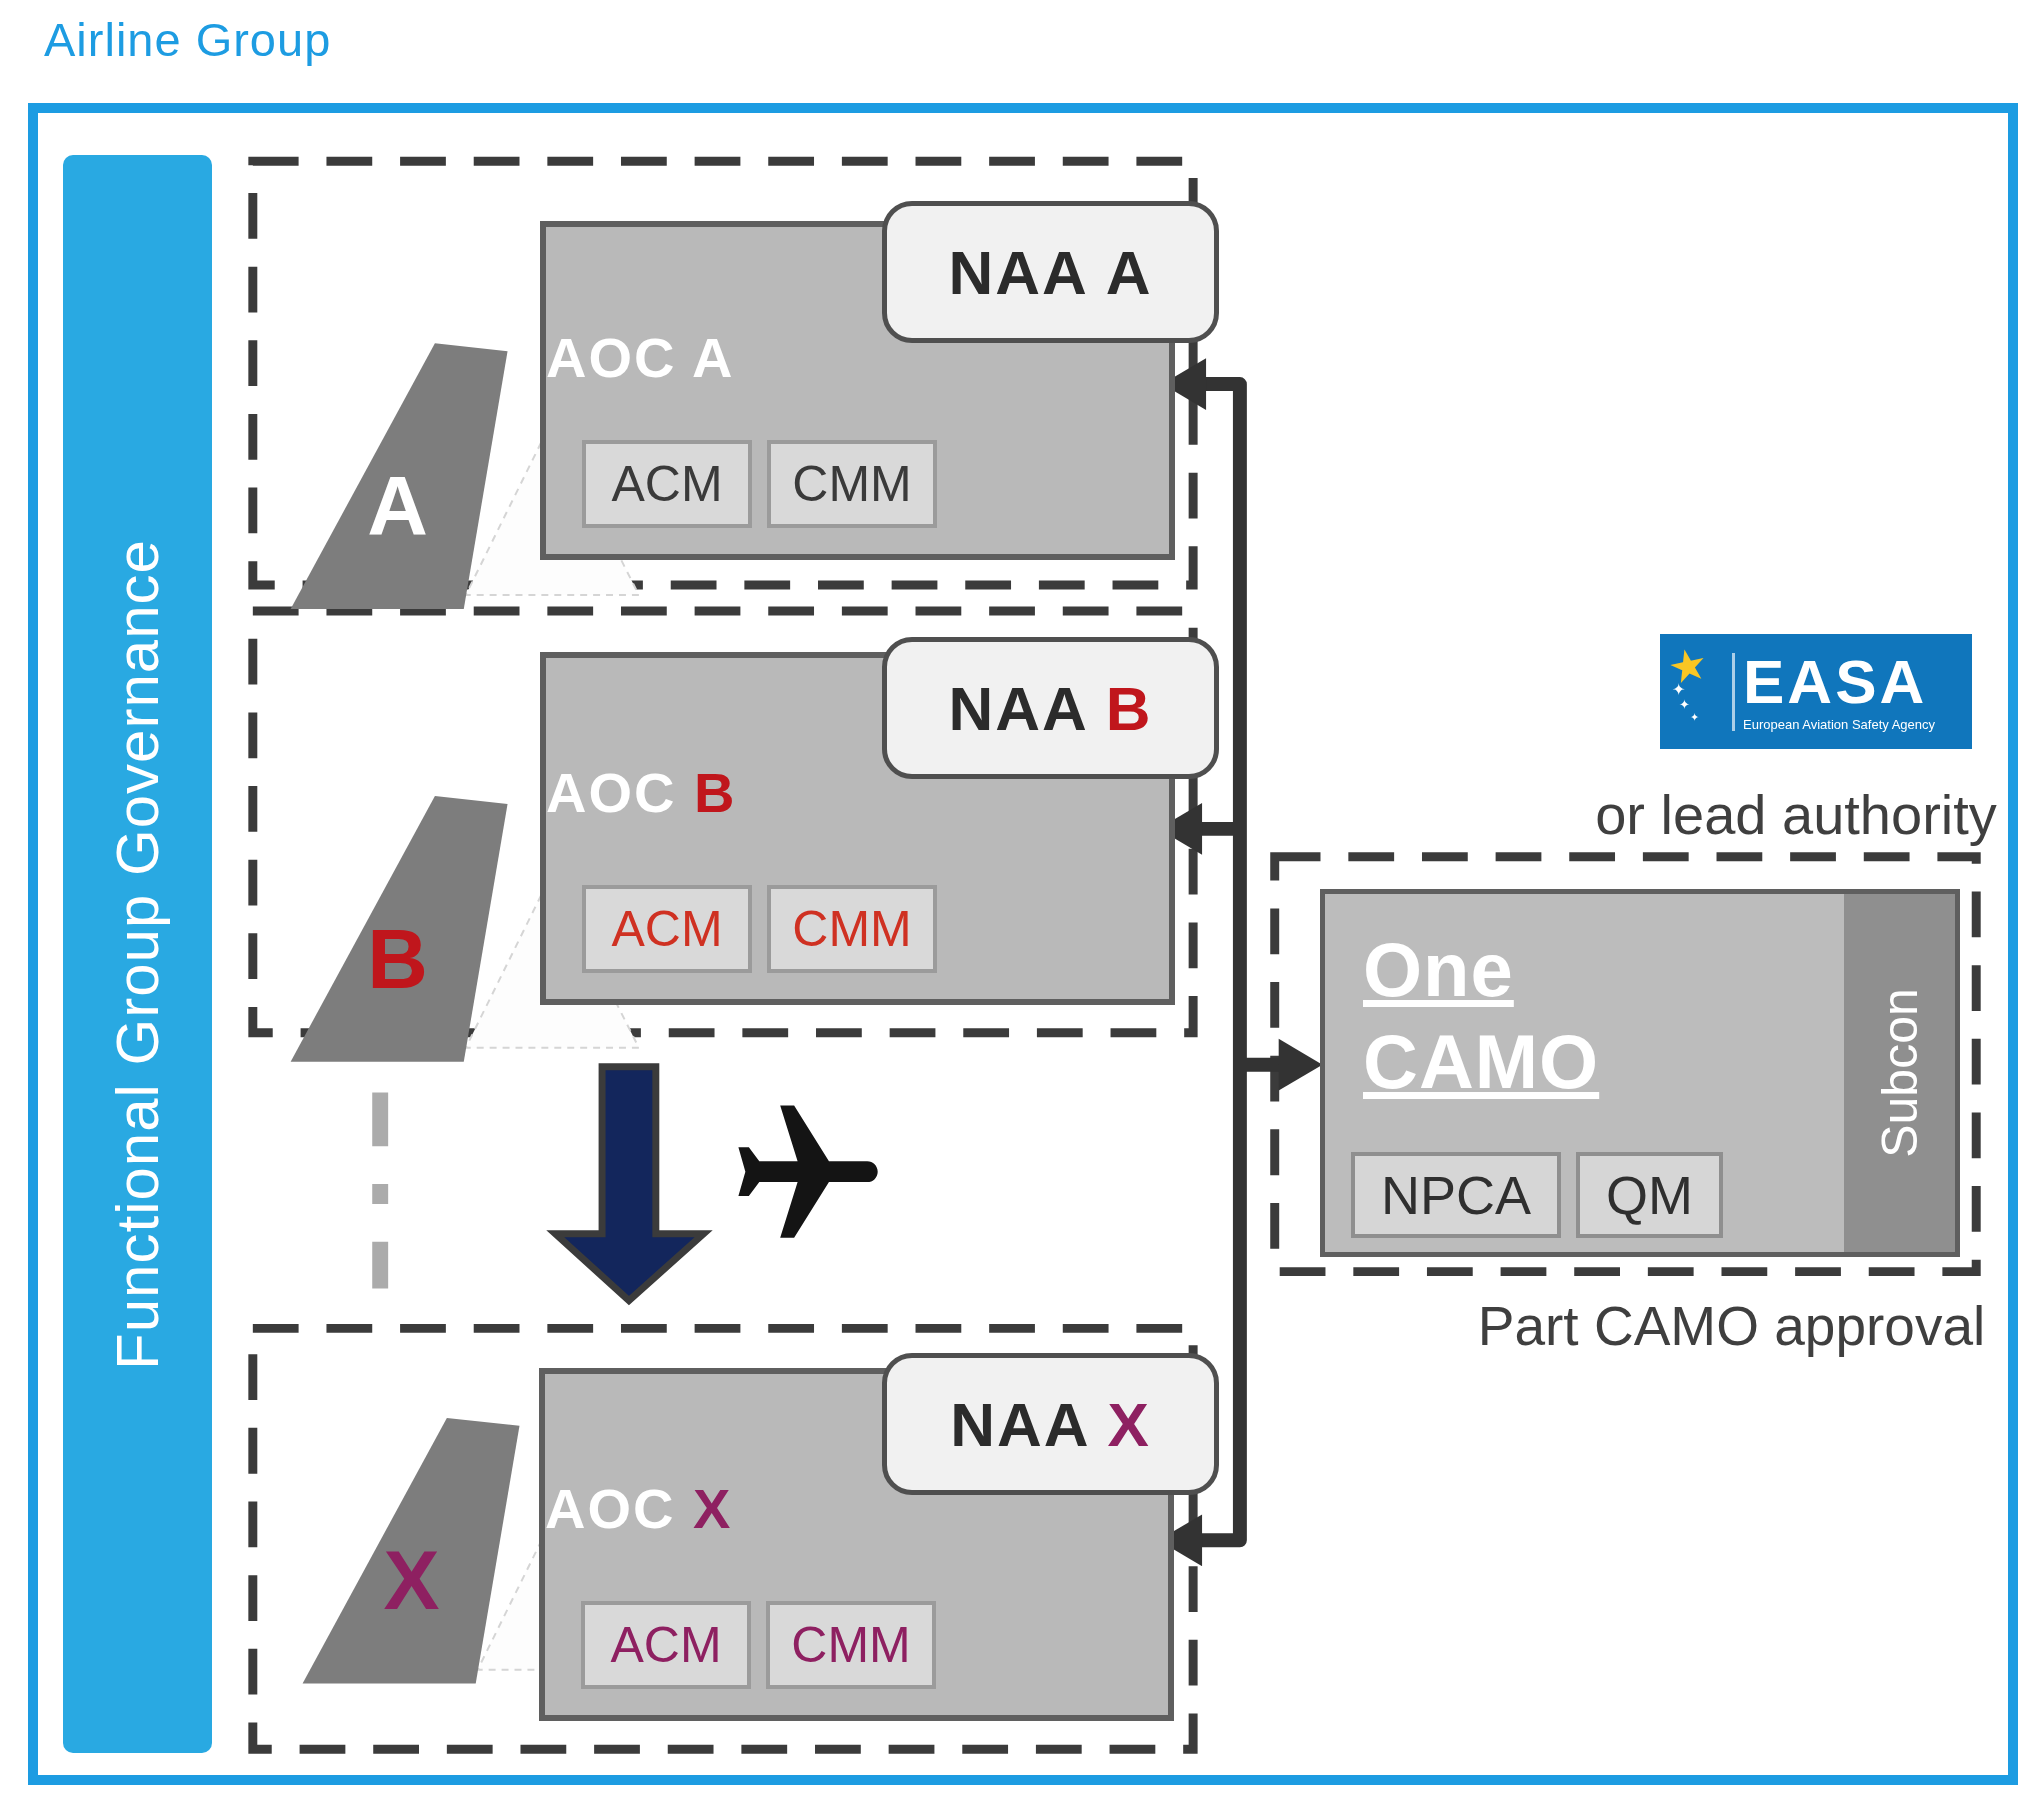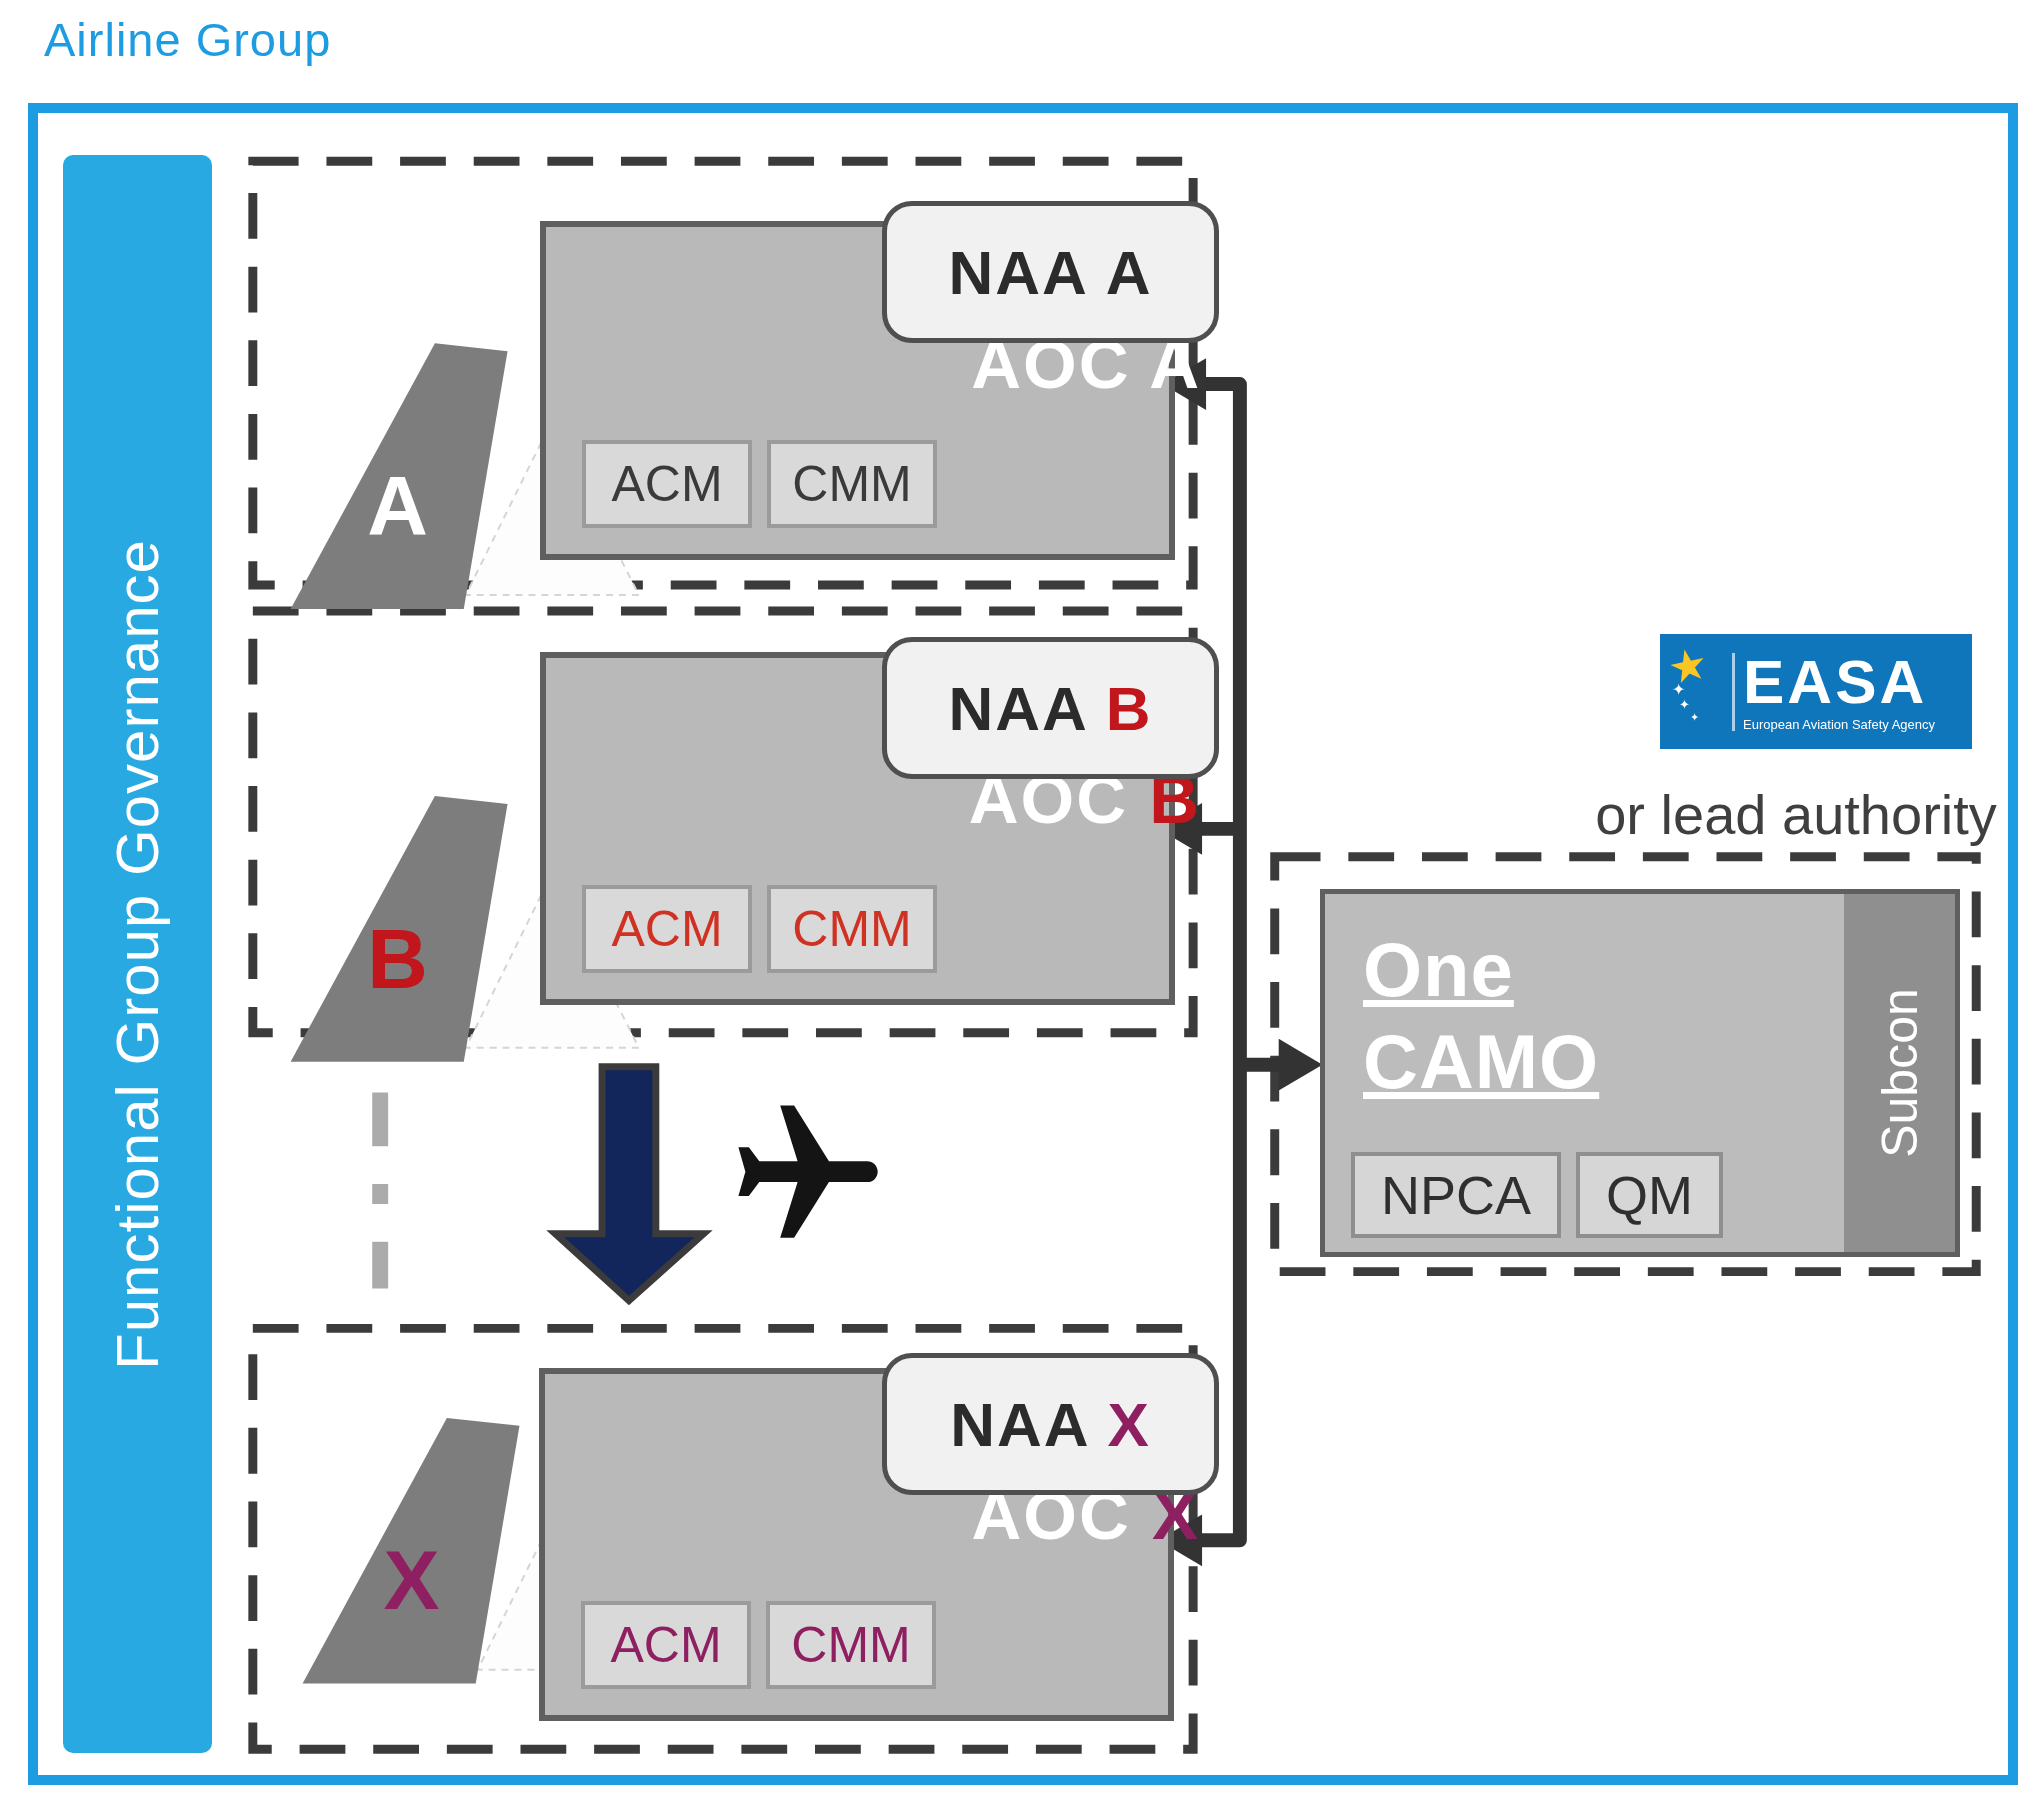--- a/index.html
+++ b/index.html
@@ -14,22 +14,22 @@
   .gov-bar{left:63px;top:155px;width:149px;height:1598px;background:#29a9e2;border-radius:10px;
            display:flex;align-items:center;justify-content:center;z-index:2;}
   .gov-bar span{transform:rotate(-90deg);white-space:nowrap;color:#ffffff;font-size:60px;font-weight:400;letter-spacing:1px;}
 
   svg.layer{left:0;top:0;z-index:1;}
 
   .aoc-box{width:623px;background:#b9b9b9;border:6px solid #5f5f5f;z-index:2;}
   .aoc-a{left:540px;top:221px;height:327px;}
   .aoc-b{left:540px;top:652px;height:341px;}
   .aoc-x{left:539px;top:1368px;height:341px;}
-  .aoc-label{position:absolute;left:0;top:30%;width:100%;text-align:right;
-             font-size:69px;font-weight:700;color:#ffffff;letter-spacing:2px;margin-left:32px;}
+  .aoc-label{position:absolute;left:0;top:30%;width:100%;text-align:left;
+             font-size:56px;font-weight:700;color:#ffffff;letter-spacing:2px;}
   .chip-row{position:absolute;left:36px;bottom:26px;display:flex;gap:15px;}
   .chip{width:162px;height:80px;background:#d9d9d9;border:4px solid #9b9b9b;
         display:flex;align-items:center;justify-content:center;font-size:50px;}
 
   .naa-box{width:327px;height:132px;background:#f1f1f1;border:5px solid #4f4f4f;border-radius:30px;
            display:flex;align-items:center;justify-content:center;z-index:3;
            font-size:62px;font-weight:700;color:#2b2b2b;letter-spacing:2px;}
   .naa-a{left:882px;top:201px;}
   .naa-b{left:882px;top:637px;}
   .naa-x{left:882px;top:1353px;}
@@ -162,20 +162,21 @@
       <div>CAMO</div>
     </div>
     <div class="camo-chip-row">
       <div class="camo-chip">NPCA</div>
       <div class="camo-chip">QM</div>
     </div>
     <div class="subcon">
       <span>Subcon</span>
     </div>
   </div>
+  <div class="abs camo-dash-caption">Part CAMO approval</div>
 
   <div class="abs easa-logo" style="background-color: rgb(16, 118, 188);">
     <div class="easa-emblem">
       <span class="easa-star">★</span>
       <span class="easa-dot1">✦</span>
       <span class="easa-dot2">✦</span>
       <span class="easa-dot3">✦</span>
     </div>
     <div class="easa-divider"></div>
     <div class="easa-textcol">

